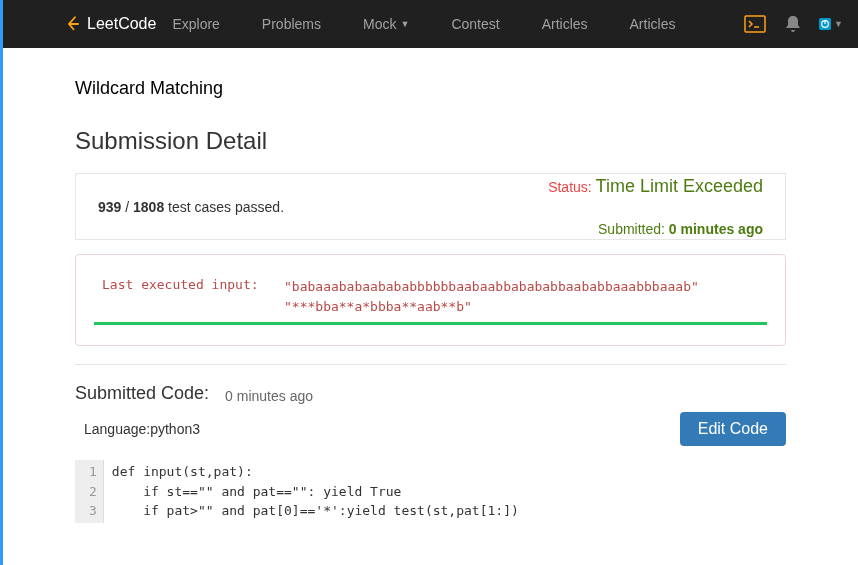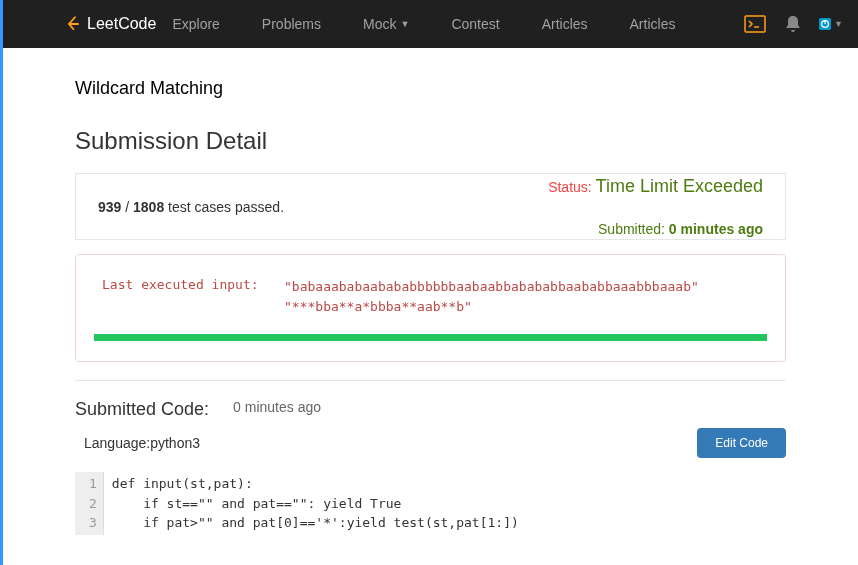--- a/index.html
+++ b/index.html
@@ -17,29 +17,29 @@
 .page-title { font-size: 24px; color: #333; margin-top: 28px; font-weight: 500; }
 .summary-box { border: 1px solid #e6e6e6; margin-top: 18px; padding: 2px 22px; display: flex; justify-content: space-between; align-items: center; }
 .summary-left { font-size: 14px; color: #333; }
 .summary-left b { font-weight: 700; }
 .summary-right { text-align: right; font-size: 14px; }
 .status-label { color: #ef4444; }
 .status-value { color: #4d7c0f; font-size: 18px; }
 .submitted-line { margin-top: 24px; color: #4d7c0f; }
 .submitted-line b { font-weight: 700; }
 .error-box { border: 1px solid #eed3d7; border-radius: 4px; margin-top: 14px; padding: 22px 18px 20px 18px; }
-.error-inner { display: flex; font-family: Menlo, Consolas, monospace; font-size: 13px; color: #b94a48; border-bottom: 7px solid #22c55e; padding-bottom: 18px; }
+.error-inner { display: flex; font-family: Menlo, Consolas, monospace; font-size: 13px; color: #b94a48; border-bottom: 3px solid #22c55e; padding-bottom: 6px; }
 .error-label { width: 190px; flex-shrink: 0; padding-left: 8px; }
 .error-value { line-height: 1.5; }
 .sep { height: 1px; background: #e6e6e6; margin: 18px 0; }
-.code-header { display: flex; align-items: flex-start; gap: 24px; }
+.code-header { display: flex; align-items: flex-end; gap: 16px; }
 .code-title { font-size: 18px; color: #333; font-weight: 500; }
 .code-time { font-size: 14px; color: #666; }
 .lang-line { margin-top: 8px; font-size: 14px; color: #333; display: flex; align-items: center; margin-left: 9px; }
-.edit-btn { margin-left: auto; background: #337ab7; color: #fff; border: none; border-radius: 4px; padding: 8px 18px; font-size: 12px; cursor: pointer; }
+.edit-btn { margin-left: auto; background: #337ab7; color: #fff; border: none; border-radius: 4px; padding: 8px 18px; font-size: 16px; cursor: pointer; }
 .code-block { margin-top: 14px; display: flex; font-family: Menlo, Consolas, monospace; font-size: 13px; }
 .gutter { background: #eee; color: #999; text-align: right; padding: 2px 6px 2px 14px; line-height: 1.5; border-right: 1px solid #ddd; }
 .code-lines { padding: 2px 8px; line-height: 1.5; color: #333; white-space: pre; }
 .caret-down { font-size: 9px; margin-left: 1px; }
 </style>
 </head>
 <body>
 
 <div class="topbar">
   <div class="logo">

